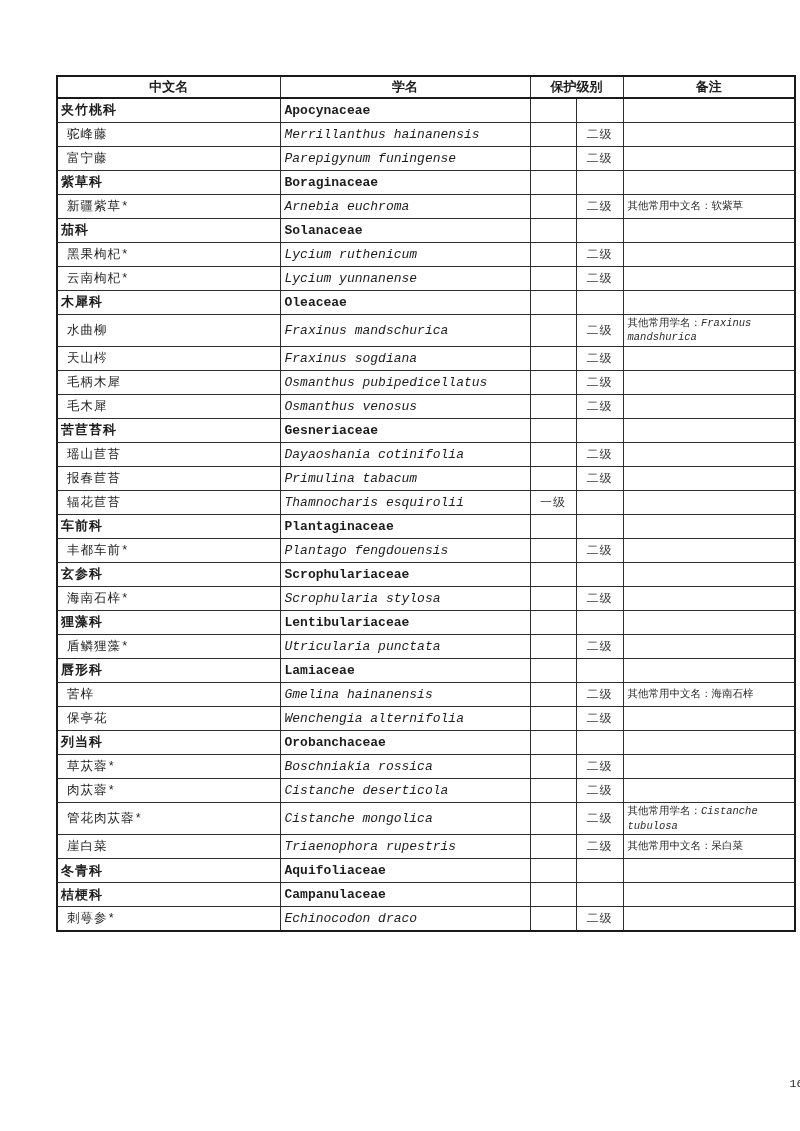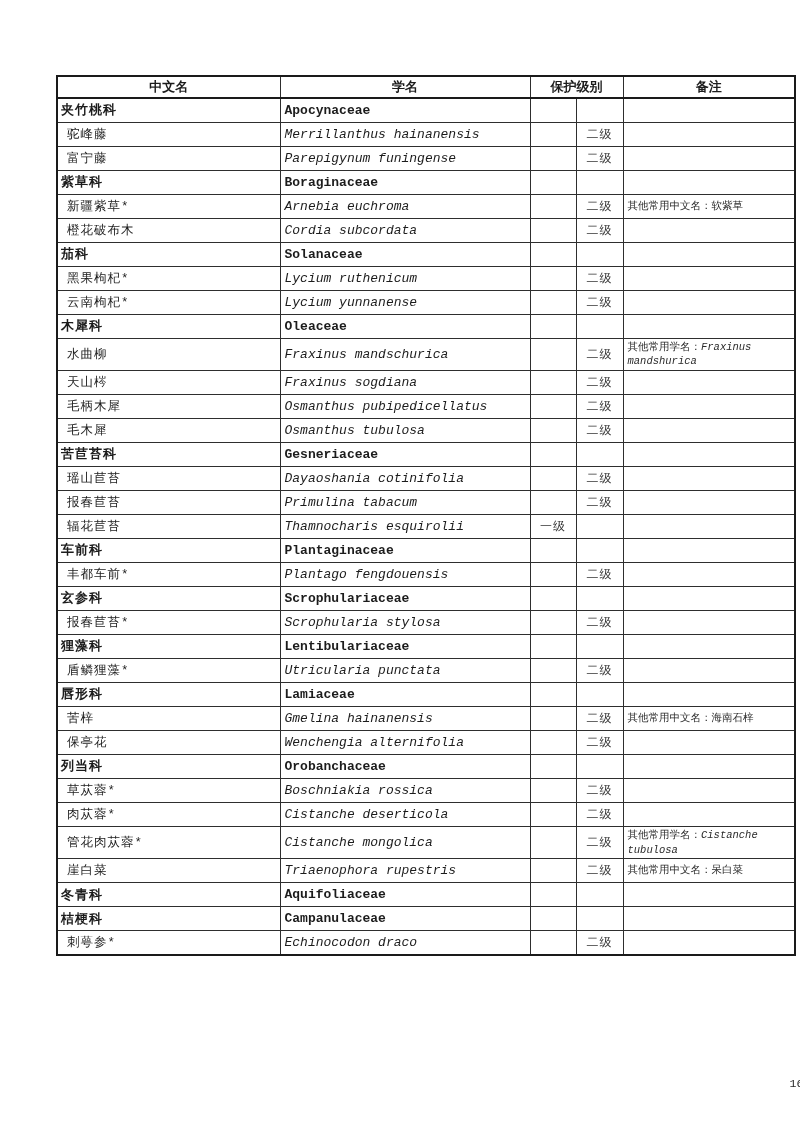--- a/index.html
+++ b/index.html
@@ -130,27 +130,20 @@
     <td class="lv"></td>
     <td class="remark"><span class="remark-label"></span><span class="remark-value"></span></td>
   </tr>
         <tr>
     <td class="cn">新疆紫草*</td>
     <td class="sci">Arnebia euchroma</td>
     <td class="lv"></td>
     <td class="lv">二级</td>
     <td class="remark"><span class="remark-label">其他常用中文名：</span><span class="remark-value">软紫草</span></td>
   </tr>
-        <tr>
-    <td class="cn">橙花破布木</td>
-    <td class="sci">Cordia subcordata</td>
-    <td class="lv"></td>
-    <td class="lv">二级</td>
-    <td class="remark"><span class="remark-label"></span><span class="remark-value"></span></td>
-  </tr>
         <tr class="family">
     <td class="cn">茄科</td>
     <td class="sci">Solanaceae</td>
     <td class="lv"></td>
     <td class="lv"></td>
     <td class="remark"><span class="remark-label"></span><span class="remark-value"></span></td>
   </tr>
         <tr>
     <td class="cn">黑果枸杞*</td>
     <td class="sci">Lycium ruthenicum</td>
@@ -188,21 +181,21 @@
   </tr>
         <tr>
     <td class="cn">毛柄木犀</td>
     <td class="sci">Osmanthus pubipedicellatus</td>
     <td class="lv"></td>
     <td class="lv">二级</td>
     <td class="remark"><span class="remark-label"></span><span class="remark-value"></span></td>
   </tr>
         <tr>
     <td class="cn">毛木犀</td>
-    <td class="sci">Osmanthus tubulosa</td>
+    <td class="sci">Osmanthus venosus</td>
     <td class="lv"></td>
     <td class="lv">二级</td>
     <td class="remark"><span class="remark-label"></span><span class="remark-value"></span></td>
   </tr>
         <tr class="family">
     <td class="cn">苦苣苔科</td>
     <td class="sci">Gesneriaceae</td>
     <td class="lv"></td>
     <td class="lv"></td>
     <td class="remark"><span class="remark-label"></span><span class="remark-value"></span></td>
@@ -243,21 +236,21 @@
     <td class="remark"><span class="remark-label"></span><span class="remark-value"></span></td>
   </tr>
         <tr class="family">
     <td class="cn">玄参科</td>
     <td class="sci">Scrophulariaceae</td>
     <td class="lv"></td>
     <td class="lv"></td>
     <td class="remark"><span class="remark-label"></span><span class="remark-value"></span></td>
   </tr>
         <tr>
-    <td class="cn">报春苣苔*</td>
+    <td class="cn">海南石梓*</td>
     <td class="sci">Scrophularia stylosa</td>
     <td class="lv"></td>
     <td class="lv">二级</td>
     <td class="remark"><span class="remark-label"></span><span class="remark-value"></span></td>
   </tr>
         <tr class="family">
     <td class="cn">狸藻科</td>
     <td class="sci">Lentibulariaceae</td>
     <td class="lv"></td>
     <td class="lv"></td>

